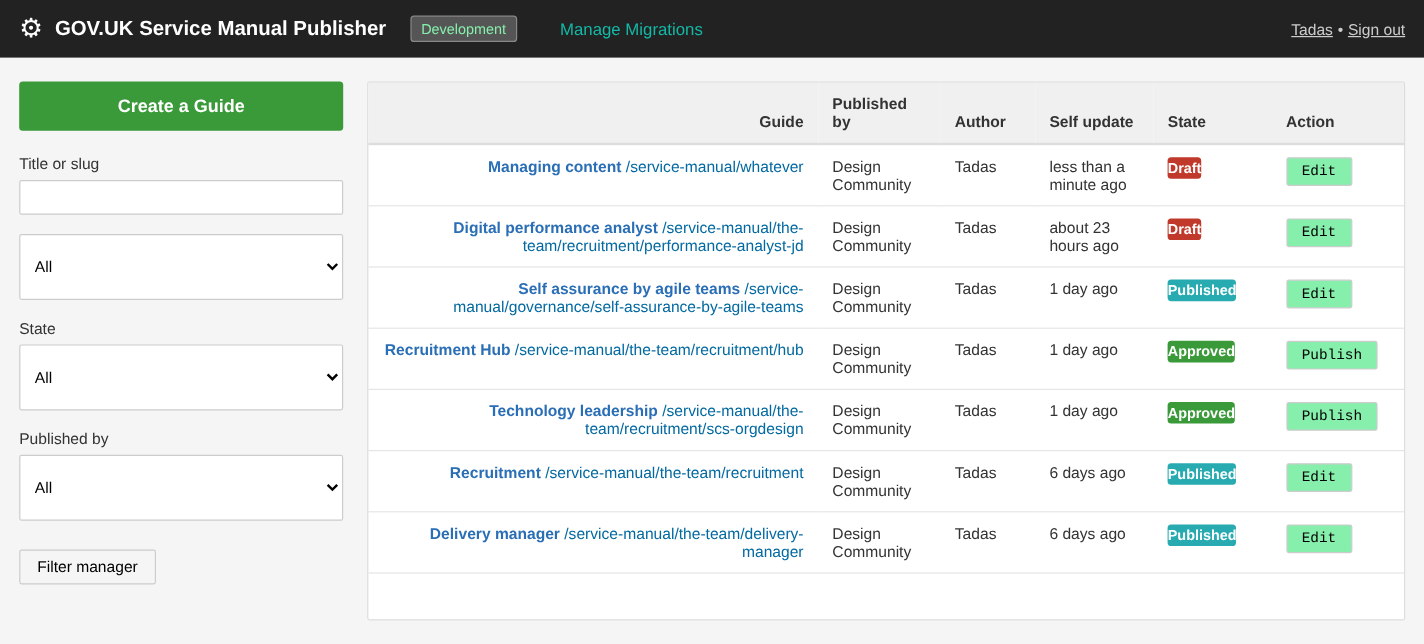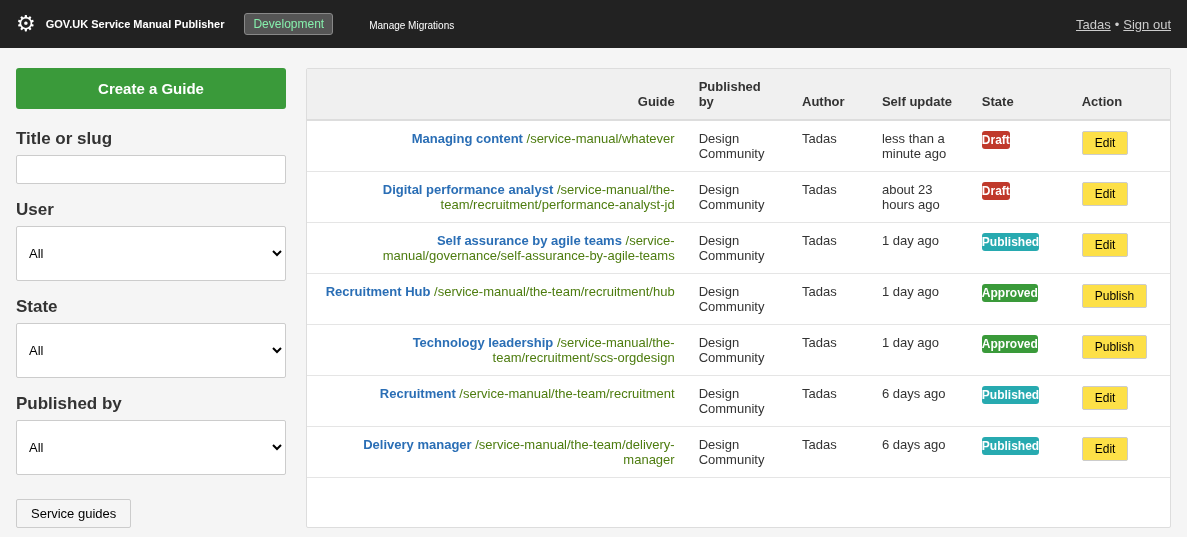--- a/index.html
+++ b/index.html
@@ -17,42 +17,42 @@
     .header-logo {
       display: flex;
       align-items: center;
       gap: 10px;
       margin-right: 16px;
     }
     .header-logo-icon {
       font-size: 22px;
     }
     .header-title {
-      font-size: 11px;
+      font-size: 17px;
       font-weight: bold;
       color: #fff;
       white-space: nowrap;
     }
     .header-badge {
       background: #555;
       border: 1px solid #888;
       color: #86efac;
       font-size: 12px;
       padding: 3px 8px;
       border-radius: 3px;
       margin-left: 10px;
     }
     .header-nav {
       margin-left: 20px;
       flex: 1;
     }
     .header-nav a {
-      color: #ffffff;
+      color: #14b8a6;
       text-decoration: none;
-      font-size: 10px;
+      font-size: 14px;
     }
     .header-user {
       margin-left: auto;
       display: flex;
       align-items: center;
       gap: 4px;
       font-size: 13px;
     }
     .header-user a {
       color: #ccc;
@@ -85,22 +85,22 @@
       font-size: 15px;
       font-weight: bold;
       cursor: pointer;
       text-align: center;
       margin-bottom: 20px;
     }
     .filter-section {
       margin-bottom: 16px;
     }
     .filter-label {
-      font-weight: bold;
-      font-size: 17px;
+      font-weight: normal;
+      font-size: 13px;
       margin-bottom: 6px;
       display: block;
     }
     .filter-input {
       width: 100%;
       padding: 6px 8px;
       border: 1px solid #ccc;
       border-radius: 2px;
       font-size: 13px;
       background: #fff;
@@ -155,43 +155,44 @@
       vertical-align: top;
       font-size: 13px;
       color: #333;
     }
     .guide-link {
       color: #2a6eb5;
       text-decoration: none;
       font-weight: bold;
     }
     .guide-path {
-      color: #4d7c0f;
+      color: #0369a1;
       font-weight: normal;
     }
     .badge {
       display: inline-block;
       padding: 2px 0;
       border-radius: 3px;
       font-size: 12px;
       font-weight: bold;
       color: #fff;
       white-space: nowrap;
     }
     .badge-draft { background: #c0392b; }
     .badge-published { background: #27aab0; }
     .badge-approved { background: #3a9a3a; }
     .action-btn {
-      background: #fde047;
+      background: #86efac;
       border: 1px solid #ccc;
       border-radius: 2px;
       padding: 4px 12px;
       font-size: 12px;
       cursor: pointer;
       white-space: nowrap;
+      font-family: Liberation Mono, monospace;
     }
     .col-guide { width: 38%; text-align: right; }
     .col-published { width: 10%; }
     .col-author { width: 8%; }
     .col-last { width: 10%; }
     .col-state { width: 10%; }
     .col-action { width: 8%; }
   </style>
 </head>
 <body>
@@ -216,41 +217,40 @@
 
   <aside class="sidebar">
     <button class="create-guide-btn">Create a Guide</button>
 
     <div class="filter-section">
       <label class="filter-label">Title or slug</label>
       <input class="filter-input" type="text" style="">
     </div>
 
     <div class="filter-section">
-      <label class="filter-label">User</label>
       <select class="filter-select">
         <option>All</option>
       </select>
     </div>
 
     <div class="filter-section">
       <label class="filter-label">State</label>
       <select class="filter-select">
         <option>All</option>
       </select>
     </div>
 
     <div class="filter-section">
       <label class="filter-label">Published by</label>
       <select class="filter-select">
         <option>All</option>
       </select>
     </div>
 
-    <button class="filter-btn">Service guides</button>
+    <button class="filter-btn">Filter manager</button>
   </aside>
 
   <main class="main">
     <table>
       <thead>
         <tr>
           <th class="col-guide">Guide</th>
           <th class="col-published">
             <span>Published by</span>
           </th>

